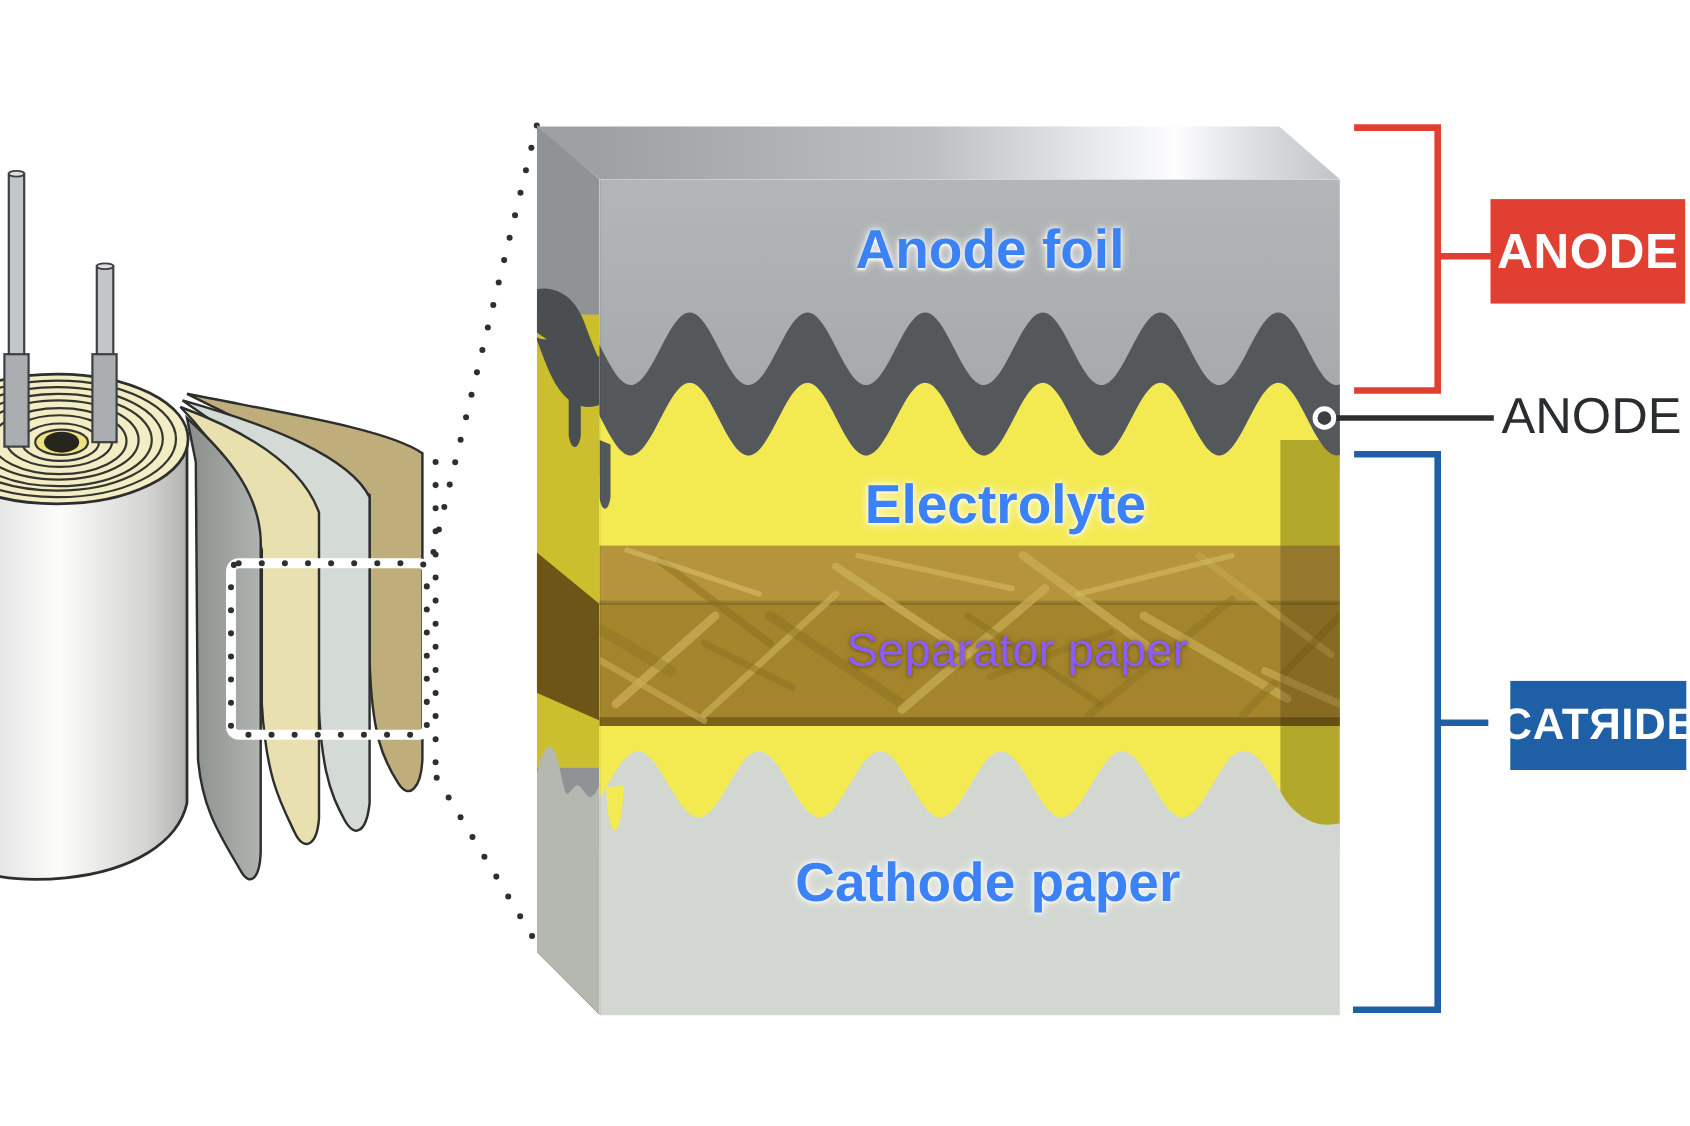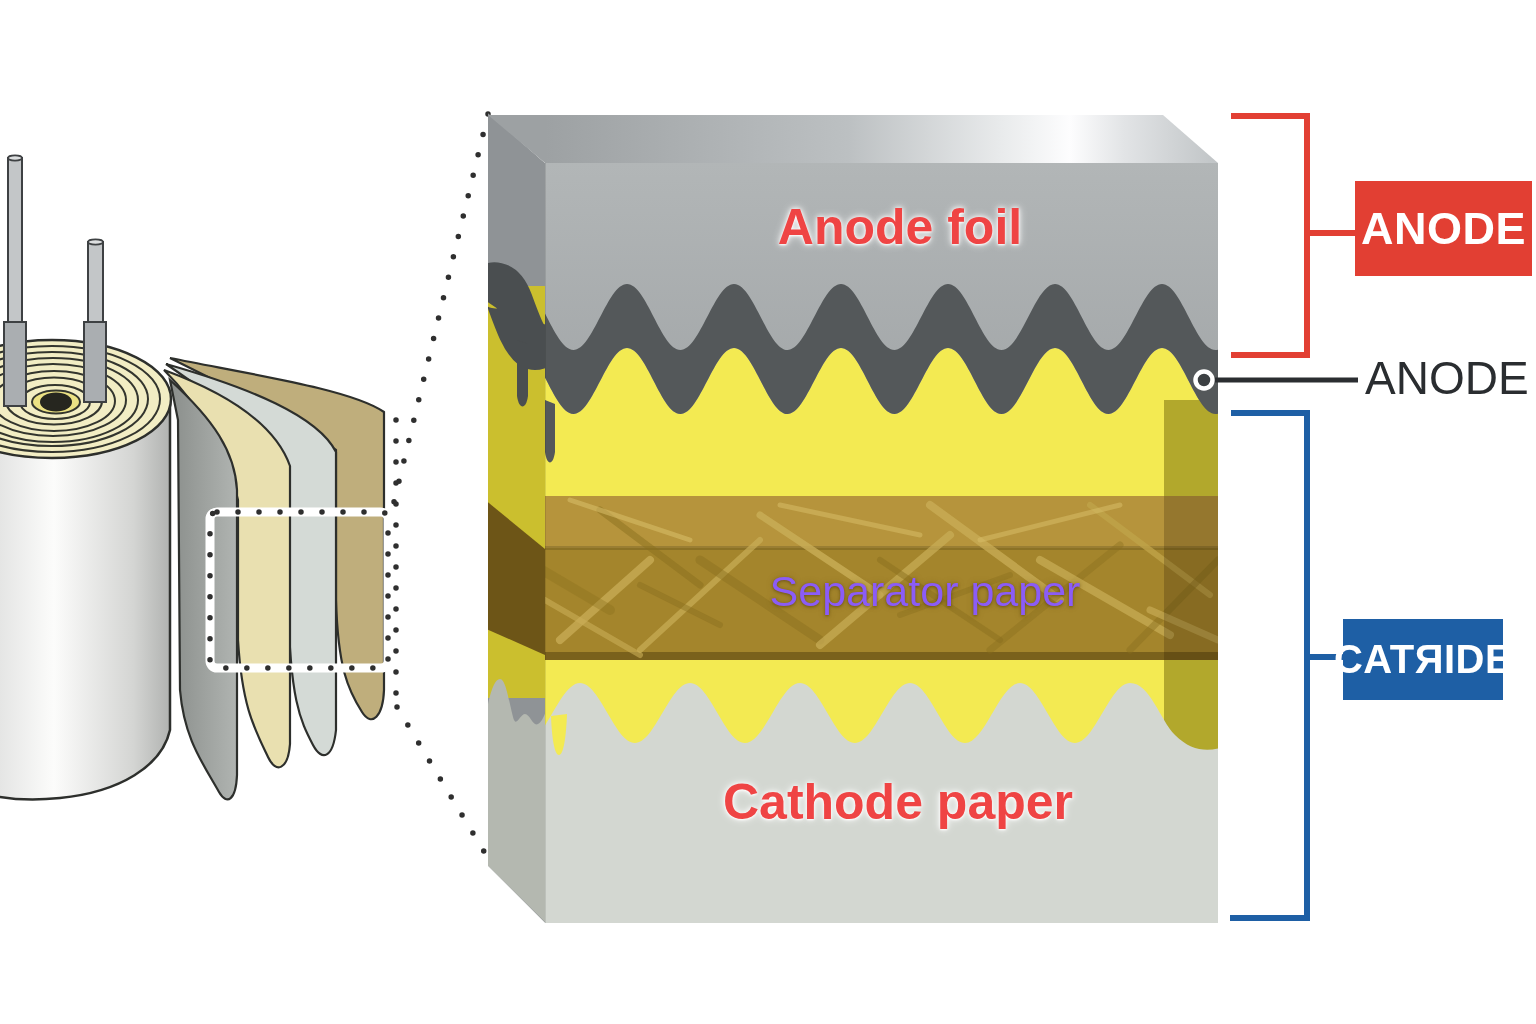--- a/index.html
+++ b/index.html
@@ -2,37 +2,37 @@
 <html><head>
 <meta charset="utf-8">
 <style>
   html,body{margin:0;padding:0;background:#ffffff;}
   .stage{
     position:relative;width:1536px;height:1024px;overflow:hidden;background:#ffffff;
     font-family:"Liberation Sans",sans-serif;
   }
   .stage svg{position:absolute;left:0;top:0;}
   .layer-label{
-    position:absolute;text-align:center;color:#ef4444;font-weight:600;
+    position:absolute;text-align:center;color:#3b82f6;font-weight:600;
     text-shadow:0 0 5px rgba(255,255,255,.95),0 0 10px rgba(255,255,255,.8),0 1px 2px rgba(255,255,255,.9);
     white-space:nowrap;pointer-events:none;
   }
   .label-anode-foil{left:660px;top:198px;width:480px;font-size:50px;}
   .label-electrolyte{left:674px;top:429px;width:480px;font-size:50px;}
   .label-separator{
     left:685px;top:567px;width:480px;font-size:43px;font-weight:500;color:#8b5cf6;
     text-shadow:0 1px 3px rgba(80,60,10,.6),0 0 6px rgba(120,95,25,.45);
   }
   .label-cathode-foil{left:658px;top:773px;width:480px;font-size:50px;}
   .badge{
     position:absolute;display:flex;align-items:center;justify-content:center;
     color:#ffffff;font-weight:bold;letter-spacing:.5px;white-space:nowrap;
   }
   .badge-anode{left:1355px;top:181px;width:177px;height:95px;background:#e23f33;font-size:45px;}
-  .badge-cathode{left:1343px;top:619px;width:160px;height:81px;background:#1e5fa5;font-size:40px;}
+  .badge-cathode{left:1373px;top:619px;width:160px;height:81px;background:#1e5fa5;font-size:40px;}
   .pointer-label{
     position:absolute;left:1365px;top:352px;width:170px;height:52px;
     display:flex;align-items:center;color:#2a2d30;font-size:46px;font-weight:500;white-space:nowrap;
   }
 </style>
 </head>
 <body>
 
 <div class="stage">
 
@@ -198,20 +198,21 @@
   <g fill="none" stroke="#1e5fa5" stroke-width="6">
     <path d="M 1231,413 H 1307 V 918 H 1230 M 1307,657 H 1353"></path>
   </g>
   <g>
     <line x1="1212" y1="380" x2="1358" y2="380" stroke="#2b2e31" stroke-width="5"></line>
     <circle cx="1204" cy="380" r="8.5" fill="#3c4043" stroke="#ffffff" stroke-width="4.5"></circle>
   </g>
 </svg>
 
 <div class="layer-label label-anode-foil">Anode foil</div>
+<div class="layer-label label-electrolyte">Electrolyte</div>
 <div class="layer-label label-separator">Separator paper</div>
 <div class="layer-label label-cathode-foil">Cathode paper</div>
 
 <div class="badge badge-anode">ANODE</div>
 <div class="pointer-label">ANODE</div>
 <div class="badge badge-cathode">CATЯIDE</div>
 
 </div>
 
 </body></html>

